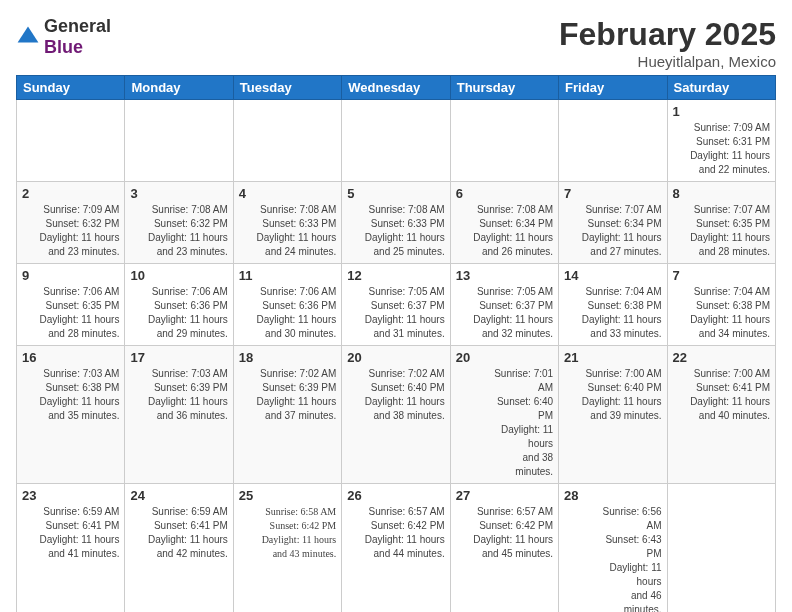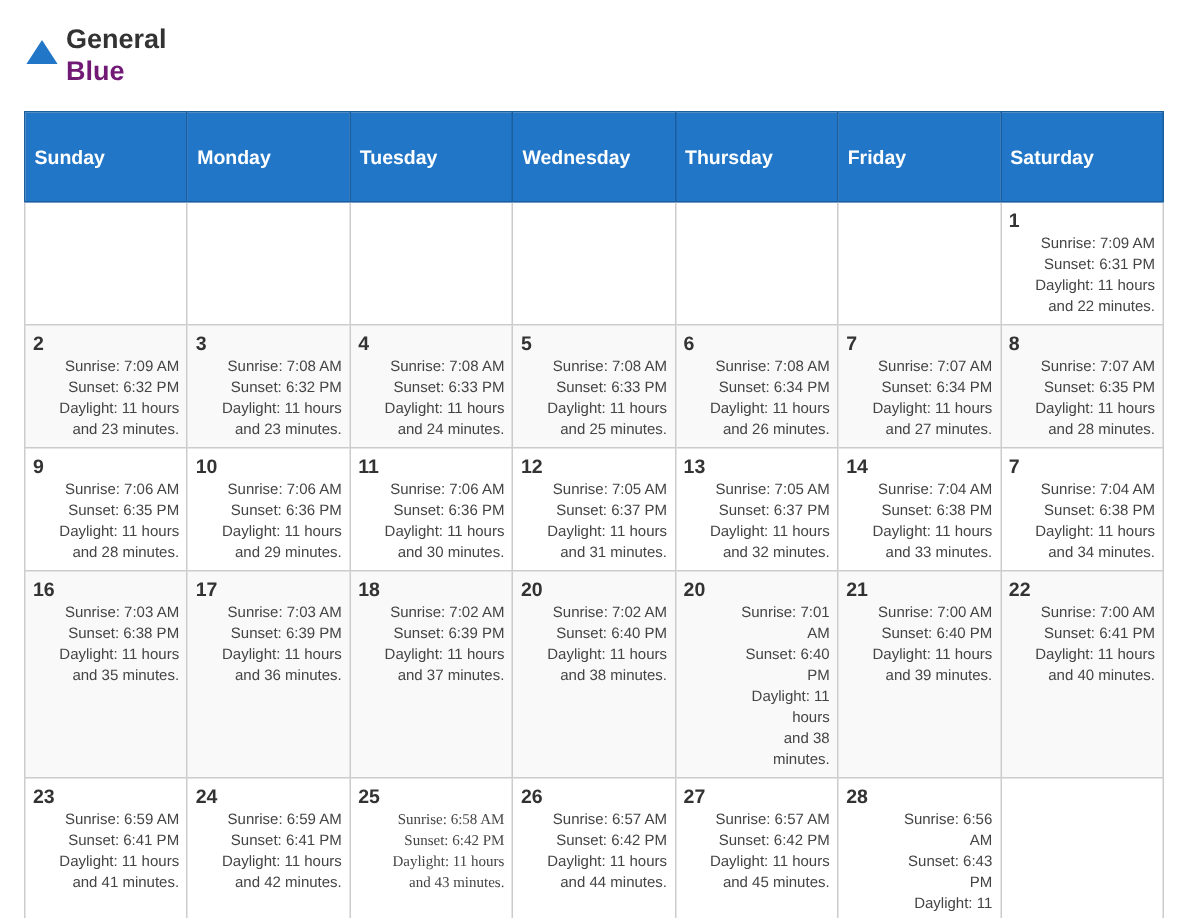--- a/index.html
+++ b/index.html
@@ -7,21 +7,21 @@
       font-family: Arial, sans-serif;
       background: #fff;
       width: 792px;
       min-height: 612px;
       padding: 16px;
     }
     .header {
       display: flex;
       justify-content: space-between;
       align-items: flex-start;
-      margin-bottom: 16px;
+      margin-bottom: 5px;
     }
     .logo {
       display: flex;
       align-items: center;
       gap: 4px;
     }
     .logo-text-general {
       font-size: 18px;
       font-weight: bold;
       color: #333;
@@ -49,21 +49,21 @@
     }
     .calendar {
       width: 100%;
       border-collapse: collapse;
       border: 1px solid #ccc;
     }
     .calendar th {
       background-color: #2176C7;
       color: #fff;
       text-align: left;
-      padding: 22px 6px;
+      padding: 4px 6px;
       font-size: 13px;
       border: 1px solid #1a5ea0;
     }
     .calendar td {
       vertical-align: top;
       border: 1px solid #ccc;
       padding: 4px 5px;
       width: calc(100% / 7);
       min-height: 80px;
       background: #fff;
@@ -94,20 +94,24 @@
 <div class="header">
   <div class="logo">
     <svg class="logo-icon" viewBox="0 0 30 30" xmlns="http://www.w3.org/2000/svg">
       <polygon points="15,2 28,22 2,22" fill="#2176C7"></polygon>
     </svg>
     <div>
       <span class="logo-text-general">General</span><br>
       <span class="logo-text-blue">Blue</span>
     </div>
   </div>
+  <div class="title-block">
+    <div class="month-title">February 2025</div>
+    <div class="location-title">Hueyitlalpan, Mexico</div>
+  </div>
 </div>
 
 <table class="calendar">
   <thead>
     <tr id="weekday-header">
     <th>Sunday</th>
         <th>Monday</th>
         <th>Tuesday</th>
         <th>Wednesday</th>
         <th>Thursday</th>

